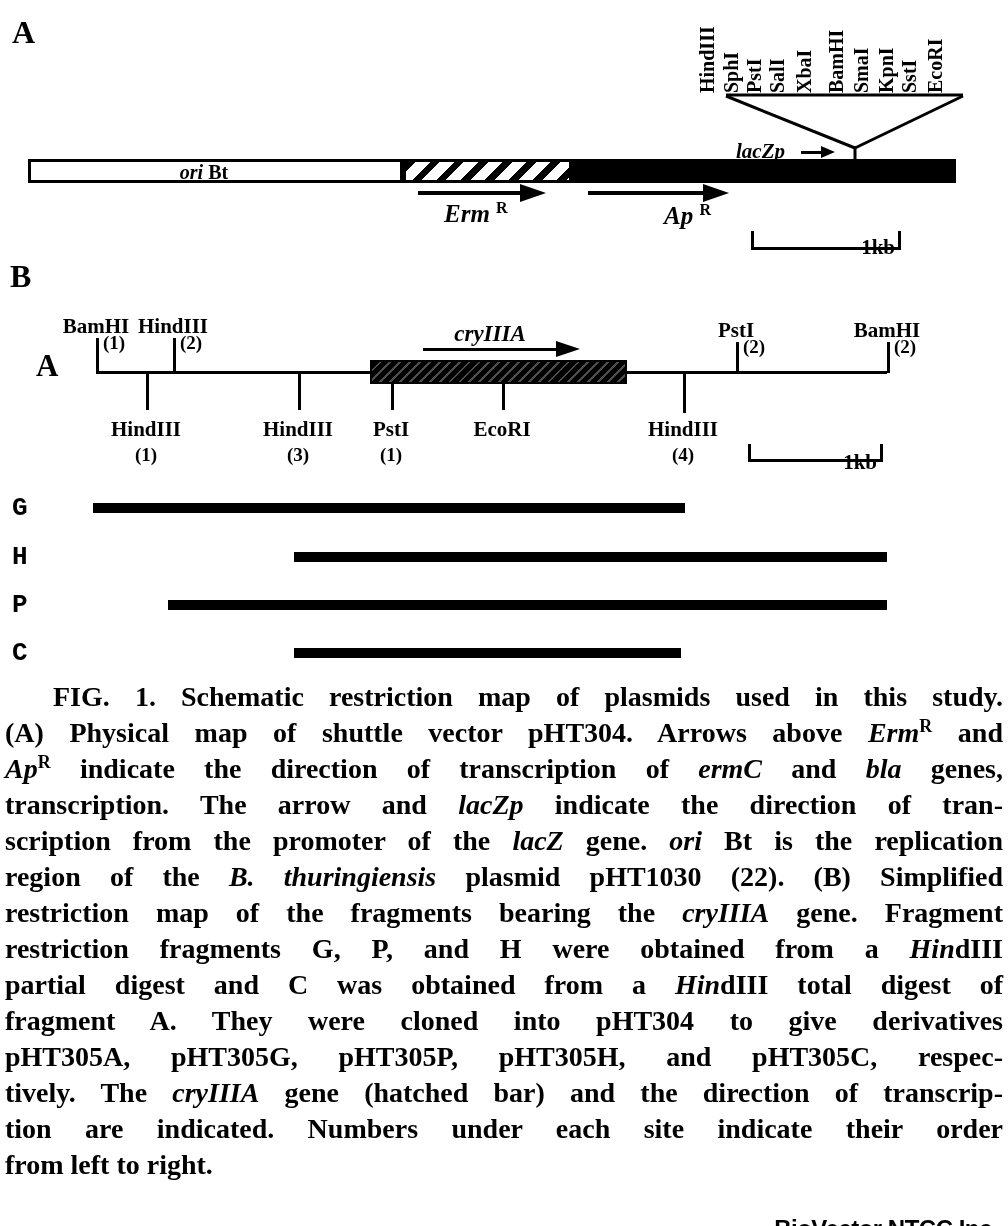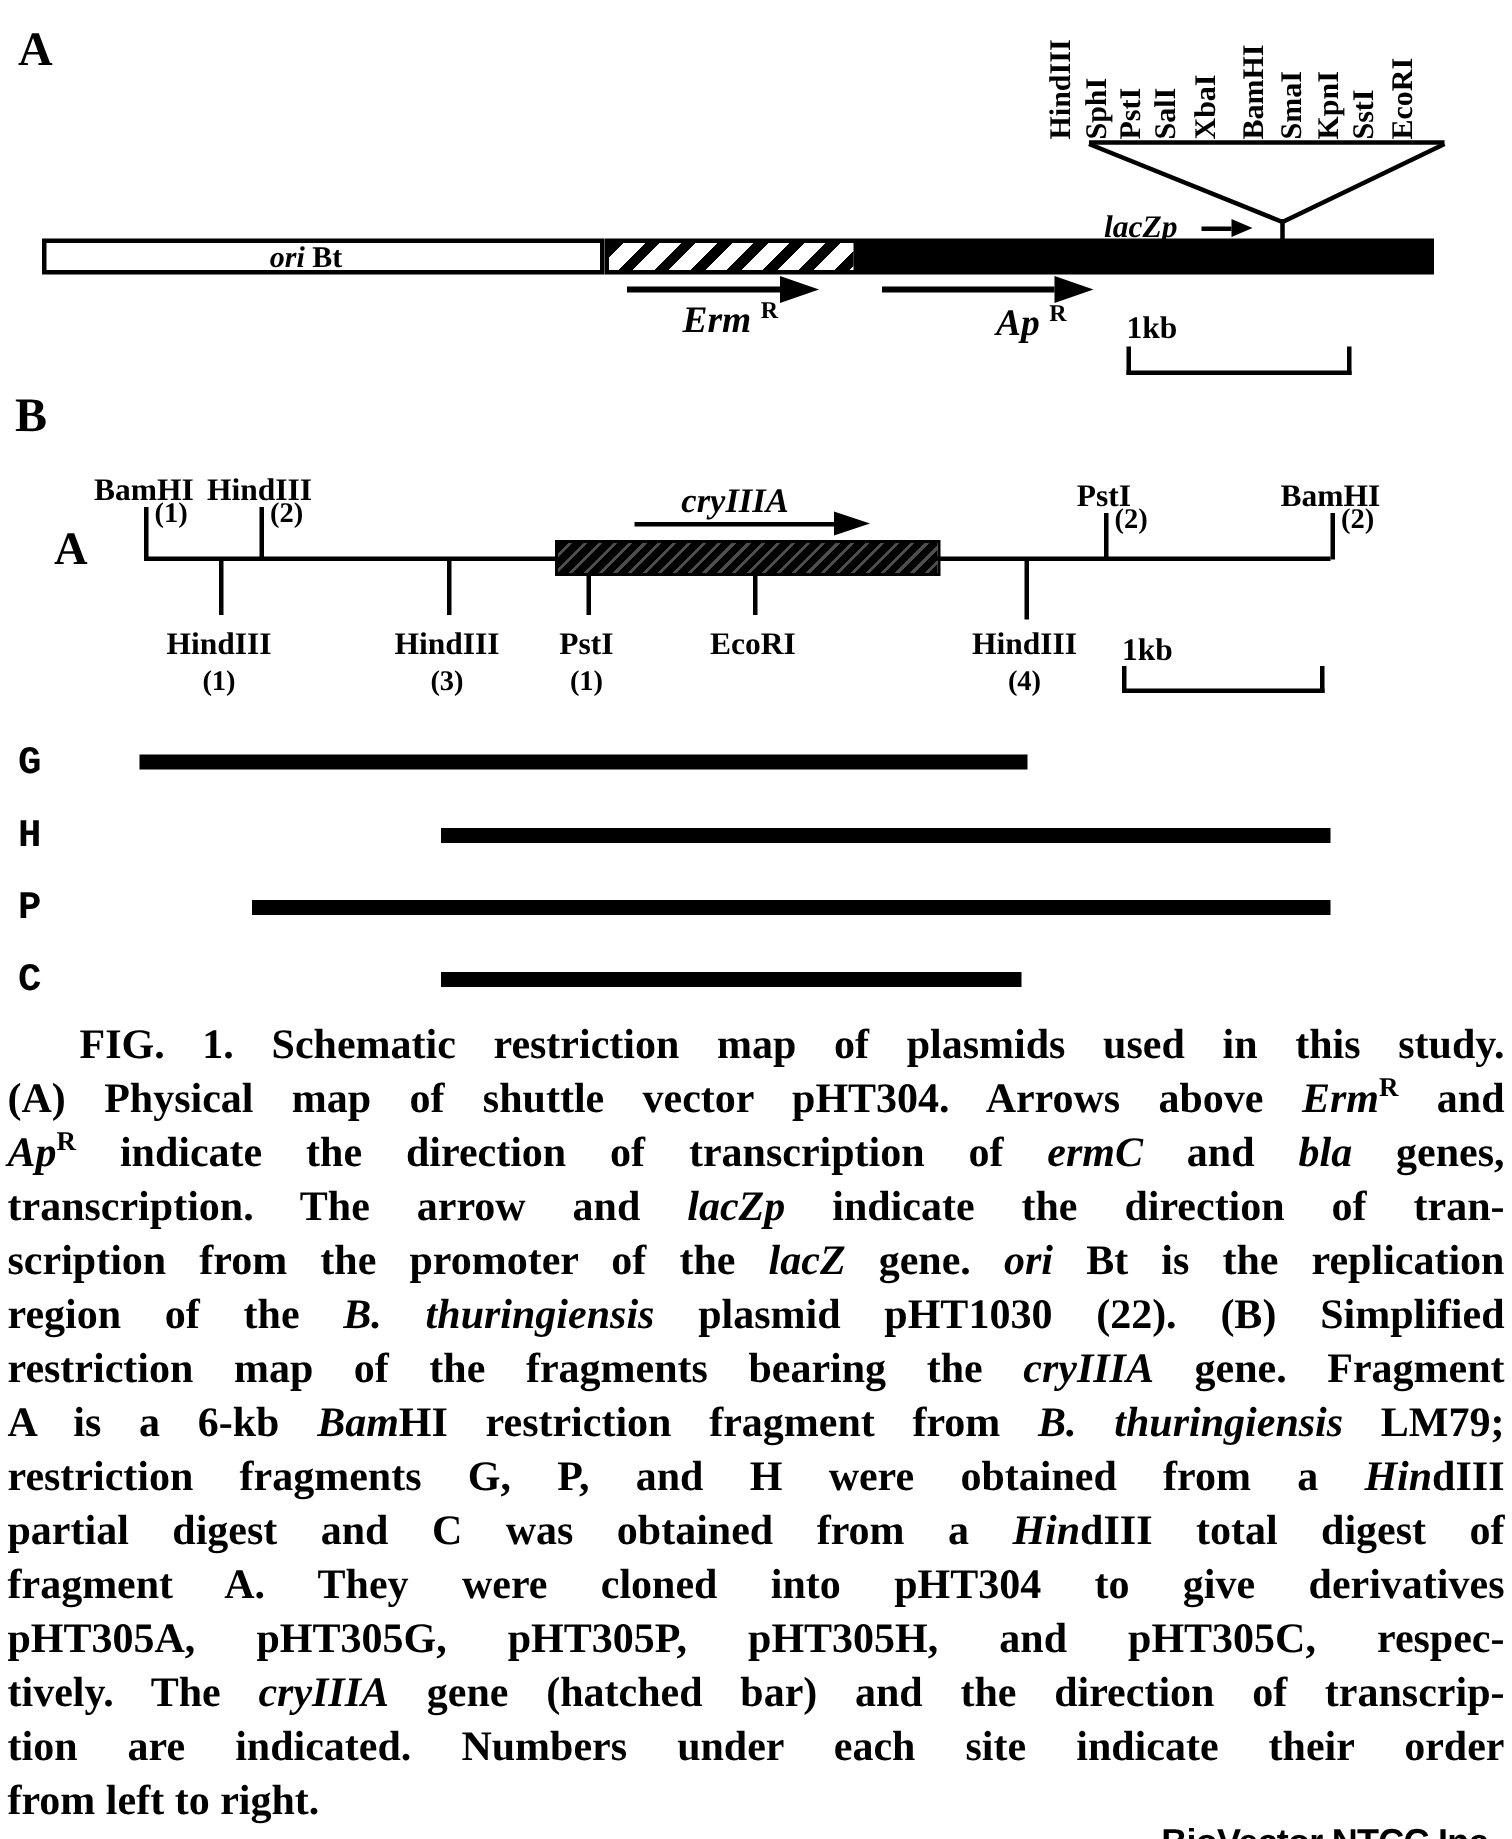--- a/index.html
+++ b/index.html
@@ -19,21 +19,21 @@
   .it{font-style:italic;}
   .shaft{position:absolute;background:#000;}
   .head{position:absolute;width:0;height:0;border-style:solid;
         border-color:transparent transparent transparent #000;}
   .gene-label{position:absolute;font:bold italic 25px "Liberation Serif",serif;white-space:nowrap;}
   .gene-label sup{font-style:normal;font-size:16px;vertical-align:super;line-height:0;}
   .lacz{font-size:21px;}
   .cry{font-size:23px;width:160px;text-align:center;}
   .bracket{position:absolute;border-left:3px solid #000;border-right:3px solid #000;
            border-bottom:3px solid #000;}
-  .scale-label{position:absolute;text-align:left;font:bold 21px "Liberation Serif",serif;}
+  .scale-label{position:absolute;text-align:right;font:bold 21px "Liberation Serif",serif;margin-top:29px;}
   .mapline{position:absolute;background:#000;}
   .tick{position:absolute;width:3px;background:#000;}
   .site-name{position:absolute;width:140px;text-align:center;white-space:nowrap;
              font:bold 21px "Liberation Serif",serif;}
   .site-num{position:absolute;font:bold 19px "Liberation Serif",serif;}
   .site-num.below{width:80px;text-align:center;}
   .genebox{position:absolute;left:370px;top:360px;width:257px;height:24px;border:2px solid #000;
            background:repeating-linear-gradient(135deg,#000 0 5px,#4d4d4d 5px 7px);box-sizing:border-box;}
   .frag-label{position:absolute;left:12px;font:bold 26px "Liberation Mono",monospace;}
   .frag-bar{position:absolute;height:10px;background:#000;}
@@ -78,21 +78,21 @@
   <div class="head" style="left:821px;top:146px;border-width:6px 0 6px 14px"></div>
 
   <div class="bar bar-white" style="left:28px;width:375px"></div>
   <div class="bar bar-hatch" style="left:403px;width:169px"></div>
   <div class="bar bar-black" style="left:572px;width:384px"></div>
 
   <div class="ori"><span class="it">ori</span><span> Bt</span></div>
 
   <div class="shaft" style="left:418px;top:191px;width:102px;height:4px"></div>
   <div class="head" style="left:520px;top:184px;border-width:9px 0 9px 26px"></div>
-  <div class="gene-label" style="left:455px;top:200px"><span>Erm</span> <sup>R</sup></div>
+  <div class="gene-label" style="left:444px;top:200px"><span>Erm</span> <sup>R</sup></div>
 
   <div class="shaft" style="left:588px;top:191px;width:115px;height:4px"></div>
   <div class="head" style="left:703px;top:184px;border-width:9px 0 9px 26px"></div>
   <div class="gene-label" style="left:664px;top:202px"><span>Ap</span> <sup>R</sup></div>
 
   <div class="scale-label" style="left:751px;top:206px;width:144px">1kb</div>
   <div class="bracket" style="left:751px;top:231px;width:144px;height:16px"></div>
 
   <div class="plabel" style="left:10px;top:258px">B</div>
   <div class="plabel" style="left:36px;top:348px;font-size:31px">A</div>
@@ -150,21 +150,20 @@
     </div>
 
   <div class="caption">
       <div class="cap-line first"><span>FIG. 1. Schematic restriction map of plasmids used in this study.</span></div>
       <div class="cap-line"><span>(A) Physical map of shuttle vector pHT304. Arrows above </span><span class="it">Erm</span><sup>R</sup><span> and</span></div>
       <div class="cap-line"><span class="it">Ap</span><sup>R</sup><span> indicate the direction of transcription of </span><span class="it">ermC</span><span> and </span><span class="it">bla</span><span> genes,</span></div>
       <div class="cap-line"><span>transcription. The arrow and </span><span class="it">lacZp</span><span> indicate the direction of tran-</span></div>
       <div class="cap-line"><span>scription from the promoter of the </span><span class="it">lacZ</span><span> gene. </span><span class="it">ori</span><span> Bt is the replication</span></div>
       <div class="cap-line"><span>region of the </span><span class="it">B. thuringiensis</span><span> plasmid pHT1030 (22). (B) Simplified</span></div>
       <div class="cap-line"><span>restriction map of the fragments bearing the </span><span class="it">cryIIIA</span><span> gene. Fragment</span></div>
-      <div class="cap-line"><span>A is a 6-kb </span><span class="it">Bam</span><span>HI restriction fragment from </span><span class="it">B. thuringiensis</span><span> LM79;</span></div>
       <div class="cap-line"><span>restriction fragments G, P, and H were obtained from a </span><span class="it">Hin</span><span>dIII</span></div>
       <div class="cap-line"><span>partial digest and C was obtained from a </span><span class="it">Hin</span><span>dIII total digest of</span></div>
       <div class="cap-line"><span>fragment A. They were cloned into pHT304 to give derivatives</span></div>
       <div class="cap-line"><span>pHT305A, pHT305G, pHT305P, pHT305H, and pHT305C, respec-</span></div>
       <div class="cap-line"><span>tively. The </span><span class="it">cryIIIA</span><span> gene (hatched bar) and the direction of transcrip-</span></div>
       <div class="cap-line"><span>tion are indicated. Numbers under each site indicate their order</span></div>
       <div class="cap-line last"><span>from left to right.</span></div>
     </div>
   <div class="watermark">BioVector NTCC Inc.</div>
 

